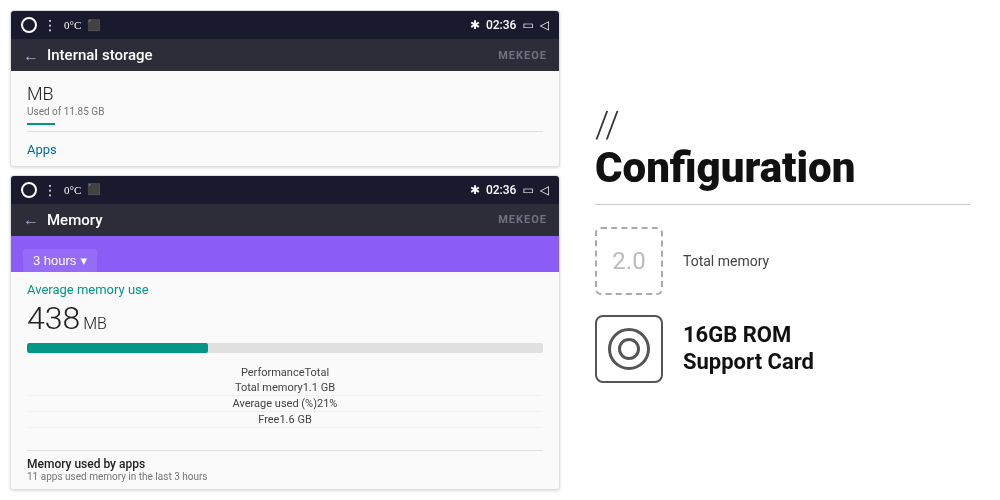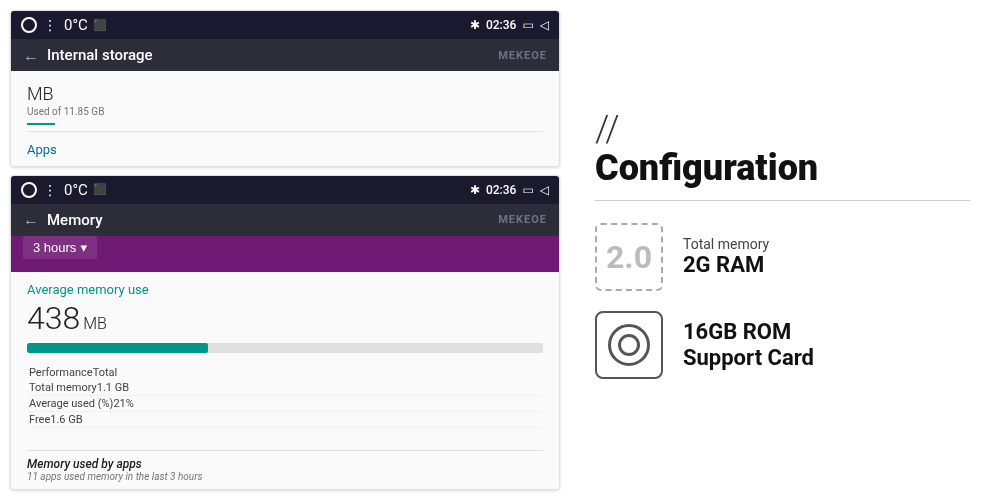--- a/index.html
+++ b/index.html
@@ -72,21 +72,22 @@
       display: inline-block;
     }
 
     .status-icon-dots {
       color: #ffffff;
       font-size: 14px;
       letter-spacing: 1px;
     }
 
     .status-temp {
-      font-size: 15px;
+      font-size: 11px;
+      font-family: Liberation Serif, serif;
     }
 
     .nav-bar {
       background: #2d2d3a;
       height: 32px;
       display: flex;
       align-items: center;
       padding: 0 12px;
       gap: 8px;
       color: #aaaacc;
@@ -166,24 +167,24 @@
       background: #2d2d3a;
       height: 32px;
       display: flex;
       align-items: center;
       padding: 0 12px;
       gap: 8px;
       color: #aaaacc;
     }
 
     .memory-title-bar {
-      background: #701a75;
+      background: #8b5cf6;
       height: 36px;
       display: flex;
-      align-items: flex-start;
+      align-items: flex-end;
       padding: 0 12px;
       gap: 8px;
     }
 
     .memory-time-btn {
       background: rgba(255,255,255,0.1);
       color: #ffffff;
       border: none;
       padding: 4px 10px;
       font-size: 13px;
@@ -236,21 +237,21 @@
       background: #009688;
       border-radius: 2px;
     }
 
     .memory-stats {
       width: 100%;
     }
 
     .memory-stat-row {
       display: flex;
-      justify-content: flex-start;
+      justify-content: center;
       font-size: 11px;
       color: #212121;
       padding: 1px 0;
       border-bottom: 1px solid #f0f0f0;
     }
 
     .memory-stat-row:first-child {
       border-bottom: none;
     }
 
@@ -259,21 +260,20 @@
     }
 
     .memory-stat-value {
       color: #424242;
     }
 
     .memory-apps-section {
       margin-top: 20px;
       padding-top: 6px;
       border-top: 1px solid #e0e0e0;
-      font-style: italic;
     }
 
     .memory-apps-title {
       font-size: 12px;
       font-weight: 500;
       color: #212121;
     }
 
     .memory-apps-sub {
       font-size: 10px;
@@ -292,21 +292,21 @@
 
     .config-slash {
       font-size: 36px;
       color: #333333;
       font-weight: 300;
       line-height: 1;
       margin-bottom: 2px;
     }
 
     .config-title {
-      font-size: 36px;
+      font-size: 42px;
       font-weight: 900;
       color: #111111;
       line-height: 1.1;
       margin-bottom: 12px;
     }
 
     .config-divider {
       width: 100%;
       height: 1px;
       background: #cccccc;
@@ -325,22 +325,22 @@
       height: 68px;
       border: 2px dashed #aaaaaa;
       border-radius: 6px;
       display: flex;
       align-items: center;
       justify-content: center;
       flex-shrink: 0;
     }
 
     .config-icon-text {
-      font-size: 32px;
-      font-weight: 700;
+      font-size: 24px;
+      font-weight: 400;
       color: #bbbbbb;
     }
 
     .config-icon-camera {
       width: 68px;
       height: 68px;
       border: 2px solid #555555;
       border-radius: 8px;
       display: flex;
       align-items: center;
@@ -495,21 +495,20 @@
   <div class="config-slash">//</div>
   <div class="config-title">Configuration</div>
   <div class="config-divider"></div>
 
   <div class="config-item">
     <div class="config-icon-box">
       <span class="config-icon-text">2.0</span>
     </div>
     <div class="config-text">
       <span class="config-spec-label">Total memory</span>
-      <span class="config-spec-value">2G RAM</span>
     </div>
   </div>
 
   <div class="config-item">
     <div class="config-icon-camera">
       <div class="camera-outer">
         <div class="camera-inner"></div>
       </div>
     </div>
     <div class="config-text">

